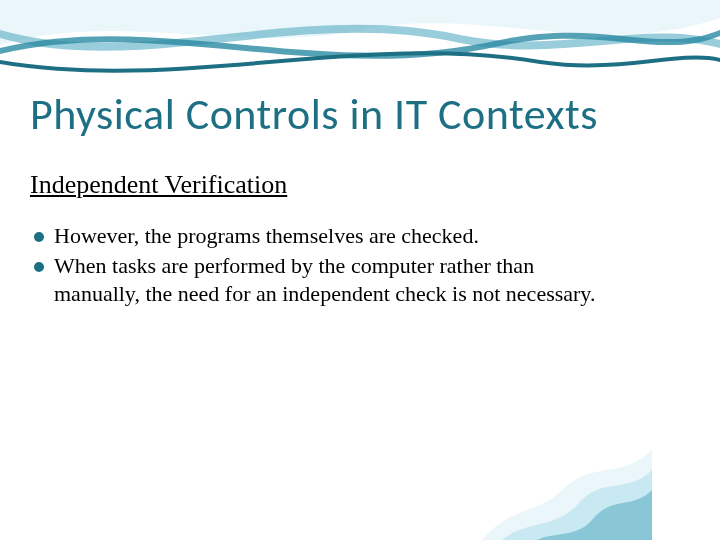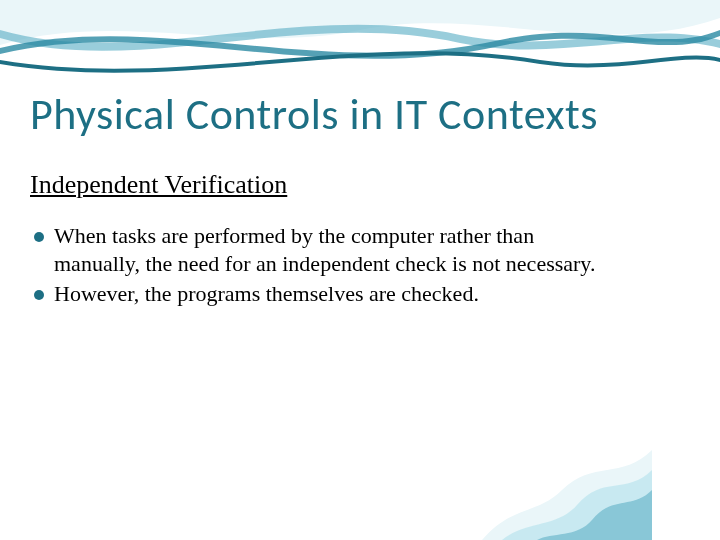--- a/index.html
+++ b/index.html
@@ -98,25 +98,25 @@
     <path d="M0,60 C180,90 360,30 540,60 C620,72 680,48 720,58 L720,62 C680,52 620,76 540,64 C360,34 180,94 0,64 Z" fill="#1d6f84"></path>
   </svg>
 
   <div class="title">Physical Controls in IT Contexts</div>
 
   <div class="subtitle">Independent Verification</div>
 
   <div class="bullets">
     <div class="bullet">
       <div class="bullet-marker"></div>
-      <div class="bullet-text">When tasks are performed by the computer rather than manually, the need for an independent check is not necessary.</div>
+      <div class="bullet-text">However, the programs themselves are checked.</div>
     </div>
     <div class="bullet">
       <div class="bullet-marker"></div>
-      <div class="bullet-text">However, the programs themselves are checked.</div>
+      <div class="bullet-text">When tasks are performed by the computer rather than manually, the need for an independent check is not necessary.</div>
     </div>
   </div>
 
   <svg class="corner-accent" viewBox="0 0 170 120" preserveAspectRatio="none">
     <path d="M170,120 L170,30 C140,60 110,40 80,70 C55,95 30,85 0,120 Z" fill="#eaf6f9"></path>
     <path d="M170,120 L170,50 C145,75 120,55 95,85 C75,108 45,100 20,120 Z" fill="#bfe6ef" opacity="0.8"></path>
     <path d="M170,120 L170,70 C150,90 130,75 110,100 C95,118 70,112 55,120 Z" fill="#6db8cc" opacity="0.7"></path>
   </svg>
 
 </div>

